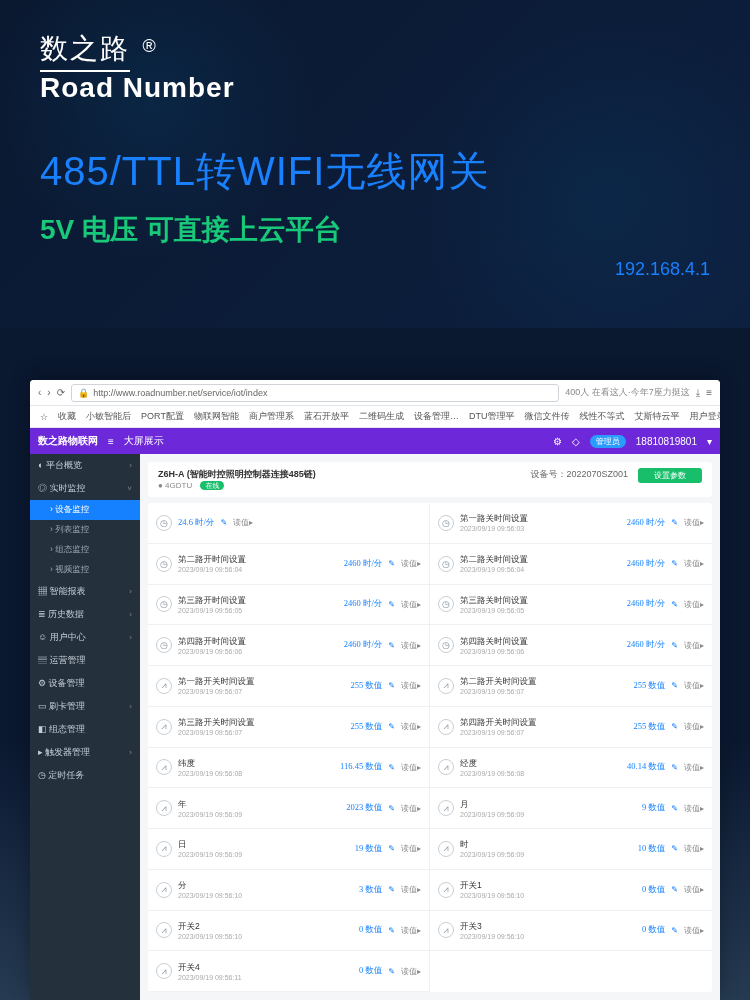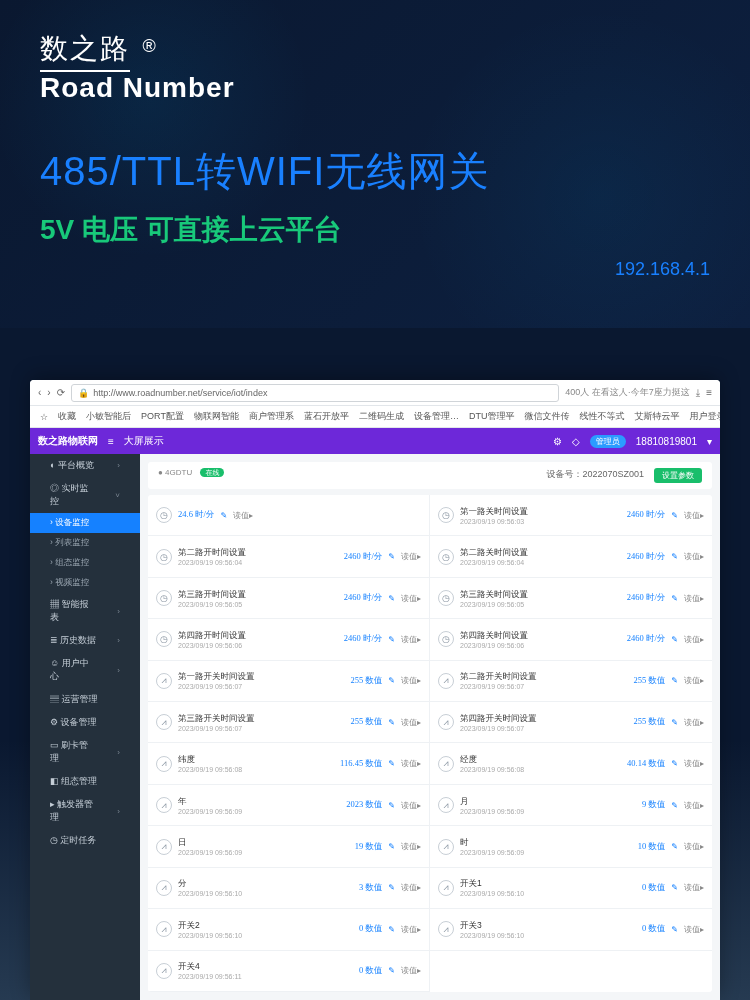--- a/index.html
+++ b/index.html
@@ -29,33 +29,33 @@
 
 
 .app-header { display: flex; align-items: center; height: 26px; background: #6d28d9; color: #fff; font-size: 10px; padding: 0 8px; gap: 10px; }
 .app-title { font-weight: bold; }
 .app-header .sp { flex: 1; }
 .btn-pill { background: #2b9bff; border-radius: 8px; padding: 1px 6px; font-size: 8px; }
 
 
 .app-body { display: flex; height: calc(100% - 74px); }
 .sidebar { width: 110px; background: #24303c; color: #c5ced7; font-size: 9px; display: flex; flex-direction: column; }
-.side-cat { padding: 5px 20px; display: flex; align-items: center; gap: 21px; justify-content: space-between; }
+.side-cat { padding: 5px 8px; display: flex; align-items: center; gap: 21px; justify-content: space-between; }
 .side-sub { padding: 4px 8px 4px 20px; color: #9aa6b1; font-size: 8.5px; }
 .side-sub.active { color: #fff; background: #1581ff; }
 .chev { font-size: 8px; color: #7a8692; }
 
 .main { flex: 1; background: #f4f6f8; padding: 8px; display: flex; flex-direction: column; overflow: hidden; }
 .dev-head { background: #fff; border-radius: 3px; padding: 6px 10px; display: flex; align-items: flex-start; gap: 10px; font-size: 9px; }
 .dev-meta { flex: 1; }
 .dev-title { font-weight: bold; color: #333; }
 .dev-line { color: #888; font-size: 8px; }
 .badge-online { background: #19be6b; color: #fff; font-size: 7px; padding: 1px 5px; border-radius: 6px; margin-left: 6px; }
 .dev-num { color: #666; font-size: 9px; }
-.btn-green { background: #19be6b; color: #fff; font-size: 8px; padding: 2px 8px; border-radius: 3px; }
+.btn-green { background: #19be6b; color: #fff; font-size: 8px; padding: 2px 16px; border-radius: 3px; }
 
 .data-grid { flex: 1; background: #fff; border-radius: 3px; margin-top: 6px; display: grid; grid-template-columns: 1fr 1fr; overflow-y: auto; }
 .cell { display: flex; align-items: center; padding: 4px 8px; border-bottom: 1px solid #eef1f4; gap: 6px; font-size: 8px; }
 .cell:nth-child(odd) { border-right: 1px solid #eef1f4; }
 .ico { width: 16px; height: 16px; border: 1px solid #c8cfd6; border-radius: 50%; display: flex; align-items: center; justify-content: center; font-size: 9px; color: #8a96a2; flex-shrink: 0; }
 .cell-info { flex: 1; min-width: 0; }
 .cell-name { color: #333; font-size: 8.5px; }
 .cell-time { color: #aaa; font-size: 7px; }
 .cell-val { color: #1581ff; font-size: 8.5px; white-space: nowrap; font-family: Liberation Serif, serif; }
 .cell-val .u { color: #1581ff; }
@@ -170,20 +170,23 @@
           <span class="chev">›</span>
         </div>
         <div class="side-cat">
           <span><span>◷</span> 定时任务</span>
         </div>
       </div>
 
     <div class="main">
       <div class="dev-head">
         <div class="dev-meta">
+          <div class="dev-title">
+            <span>Z6H-A (智能时控照明控制器连接485链)</span>
+          </div>
           <div class="dev-line">
             <span>●</span>
             <span>4GDTU</span>
             <span class="badge-online">在线</span>
           </div>
         </div>
         <div class="dev-num">
           <span>设备号：</span><span>2022070SZ001</span>
         </div>
         <span class="btn-green">设置参数</span>

